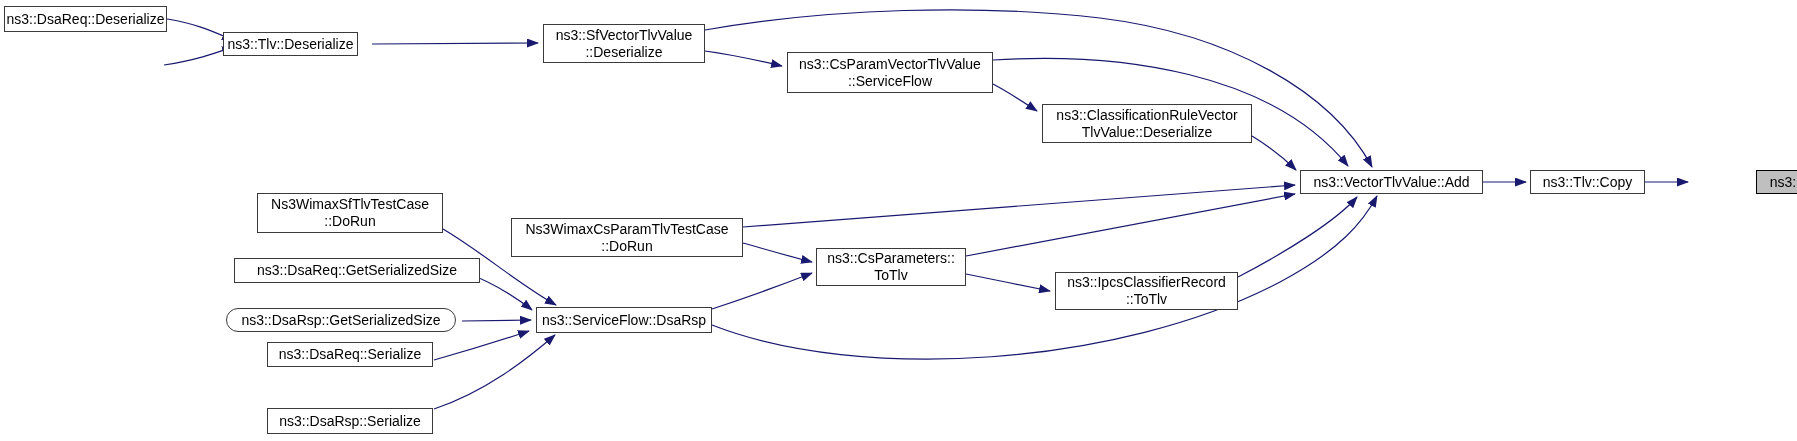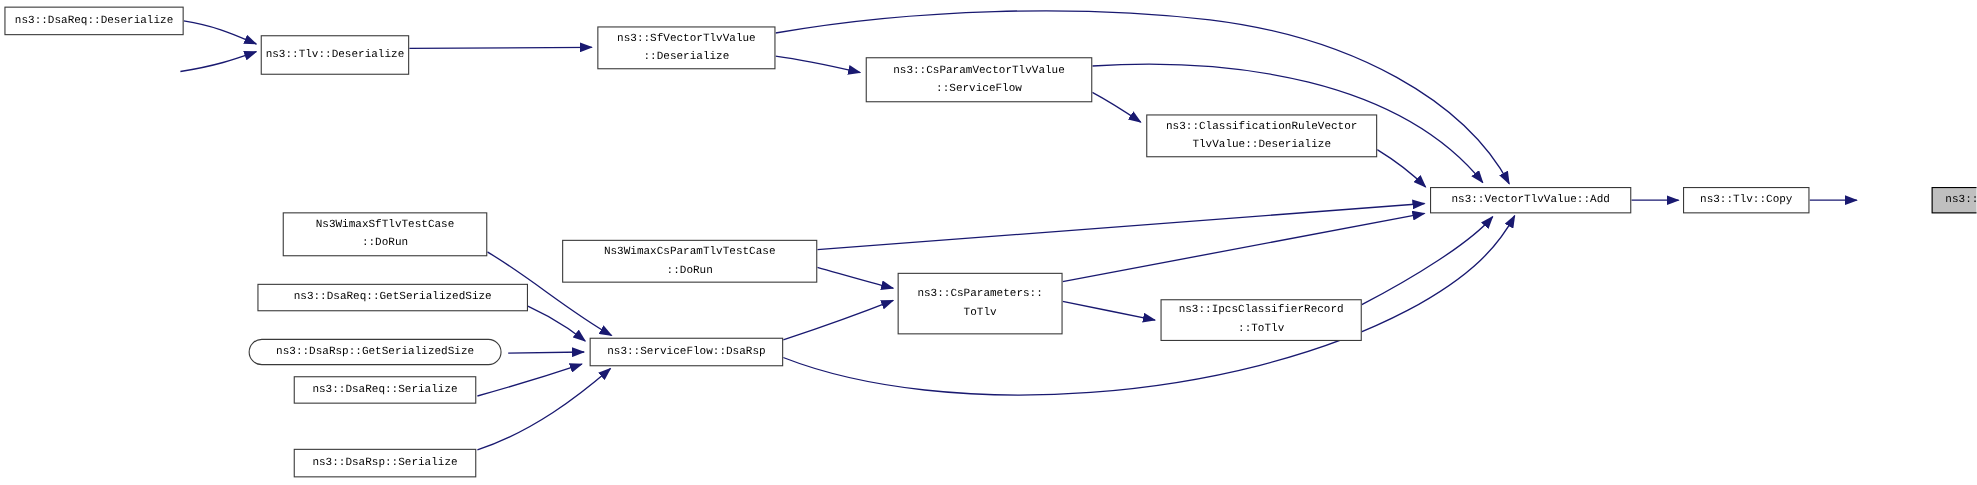--- a/index.html
+++ b/index.html
@@ -22,29 +22,28 @@
     width: 1797px;
     height: 441px;
     pointer-events: none;
   }
   .node {
     position: absolute;
     box-sizing: border-box;
     background: #ffffff;
     border: 1.5px solid #3a3a3a;
     color: #000000;
-    font-size: 10px;
+    font-size: 14px;
     line-height: 17px;
     display: flex;
     align-items: center;
     justify-content: center;
     text-align: center;
     white-space: pre-line;
     cursor: pointer;
-    font-family: Liberation Mono, monospace;
   }
   .node.highlight {
     background: #bfbfbf;
     border-color: #000000;
     cursor: default;
   }
 </style>
 </head>
 <body>
 
@@ -78,21 +77,21 @@
       <path marker-end="url(#arrow)" d="M712,325 C860,383 1120,366 1280,282 C1340,250 1363,222 1377,196"></path>
       <path marker-end="url(#arrow)" d="M966,274 C995,280 1021,285 1050,291"></path>
       <path marker-end="url(#arrow)" d="M966,256 L1295,194"></path>
       <path marker-end="url(#arrow)" d="M1238,277 C1286,252 1336,221 1357,197"></path>
     </g>
   </svg>
 
   <div class="node" style="left:4px; top:6px; width:163px; height:26px;">ns3::DsaReq::Deserialize</div>
 
 
-  <div class="node" style="left:237px; top:32px; width:135px; height:36px;text-align:right;">ns3::Tlv::Deserialize</div>
+  <div class="node" style="left:223px; top:32px; width:135px; height:24px;text-align:right;">ns3::Tlv::Deserialize</div>
 
   <div class="node" style="left:543px; top:24px; width:162px; height:39px;">ns3::SfVectorTlvValue
 ::Deserialize</div>
 
   <div class="node" style="left:787px; top:52px; width:206px; height:41px;">ns3::CsParamVectorTlvValue
 ::ServiceFlow</div>
 
   <div class="node" style="left:1042px; top:104px; width:210px; height:39px;">ns3::ClassificationRuleVector
 TlvValue::Deserialize</div>
 
@@ -111,19 +110,19 @@
   <div class="node" style="left:234px; top:258px; width:246px; height:25px;">ns3::DsaReq::GetSerializedSize</div>
 
   <div class="node" style="left:226px; top:308px; width:230px; height:24px;border-radius:12px;">ns3::DsaRsp::GetSerializedSize</div>
 
   <div class="node" style="left:267px; top:342px; width:166px; height:25px;">ns3::DsaReq::Serialize</div>
 
   <div class="node" style="left:267px; top:408px; width:166px; height:26px;">ns3::DsaRsp::Serialize</div>
 
   <div class="node" style="left:536px; top:307px; width:176px; height:26px;">ns3::ServiceFlow::DsaRsp</div>
 
-  <div class="node" style="left:816px; top:248px; width:150px; height:56px;">ns3::CsParameters::
+  <div class="node" style="left:816px; top:248px; width:150px; height:38px;">ns3::CsParameters::
 ToTlv</div>
 
   <div class="node" style="left:1055px; top:272px; width:183px; height:38px;">ns3::IpcsClassifierRecord
 ::ToTlv</div>
 
 </div>
 
 </body></html>

